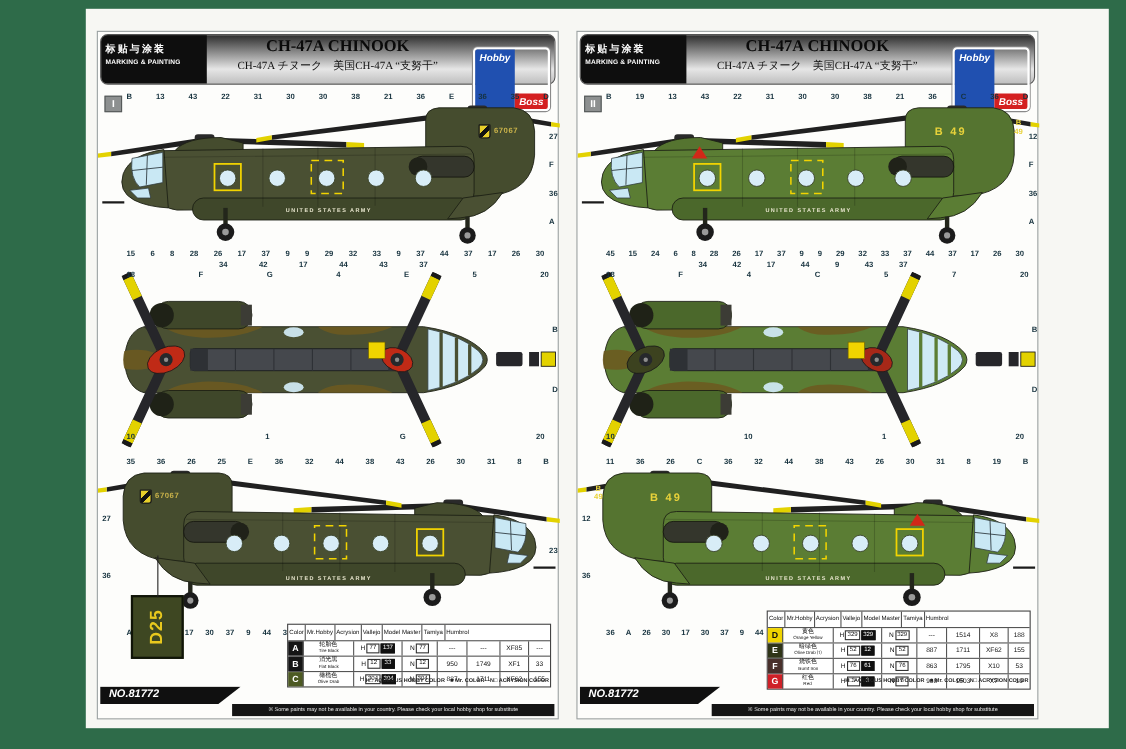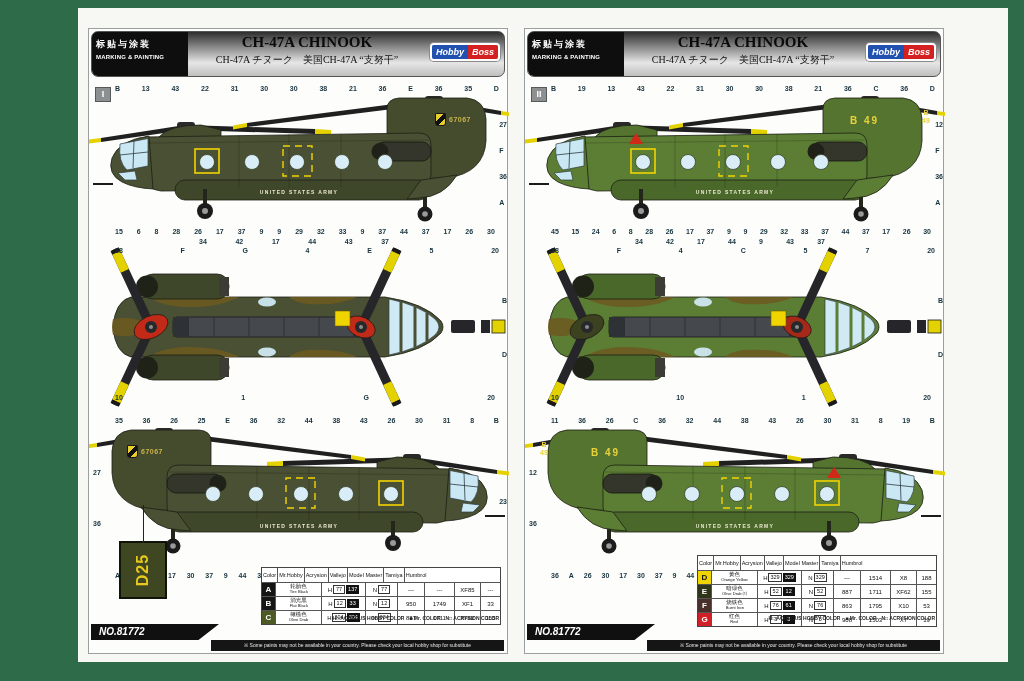--- a/index.html
+++ b/index.html
@@ -21,21 +21,21 @@
   .hdr-cn{font-size:9px;font-weight:bold;letter-spacing:2px;}
   .hdr-en{font-size:6px;font-weight:bold;margin-top:3px;letter-spacing:.2px;}
   .hdr-title{position:absolute;left:90px;right:72px;top:2px;text-align:center;
              font-family:"Liberation Serif",serif;font-weight:bold;font-size:15px;color:#0a0a0a;}
   .hdr-sub{position:absolute;left:90px;right:72px;top:21px;text-align:center;
            font-family:"Liberation Serif",serif;font-size:10px;color:#111;}
   .logo{position:absolute;right:4px;top:11px;display:flex;border:2px solid #fff;border-radius:4px;
         box-shadow:0 0 0 1px #8a8a8a;font-style:italic;font-weight:bold;font-size:9px;color:#fff;}
   .logo span{padding:2px 4px;}
   .logo .lb{background:#2050b0;border-radius:2px 0 0 2px;}
-  .logo .lr{background:#d42020;border-radius:0 2px 2px 0;}
+  .logo .lr{background:#d42020;border-radius:0 2px 2px 0;margin-top:40px;}
 
   
   .view{position:relative;width:420px;}
   .v1{height:160px;} .v2{height:164px;} .v3{height:172px;}
   .view svg{display:block;}
   .v1 svg{margin-top:8px;} .v2 svg{margin-top:2px;} .v3 svg{margin-top:6px;}
   .flip svg{transform:scaleX(-1);}
   .marker{position:absolute;left:6px;top:2px;width:14px;height:13px;background:#8d9090;border:1px solid #565a5a;
           color:#fff;font-size:9px;font-weight:bold;text-align:center;line-height:13px;z-index:5;}
   .co-row{position:absolute;display:flex;justify-content:space-between;z-index:4;

